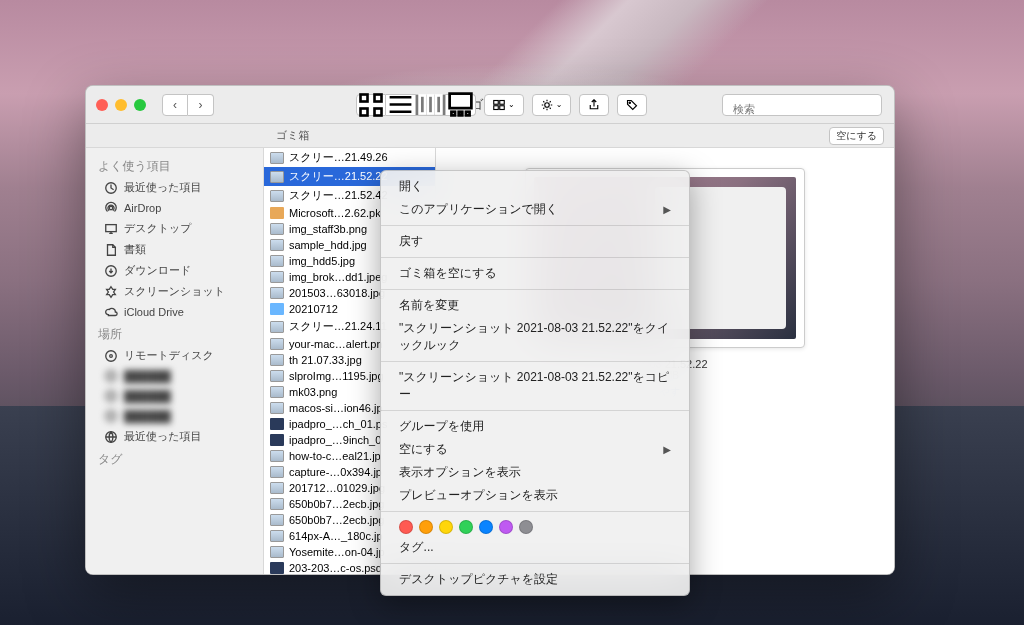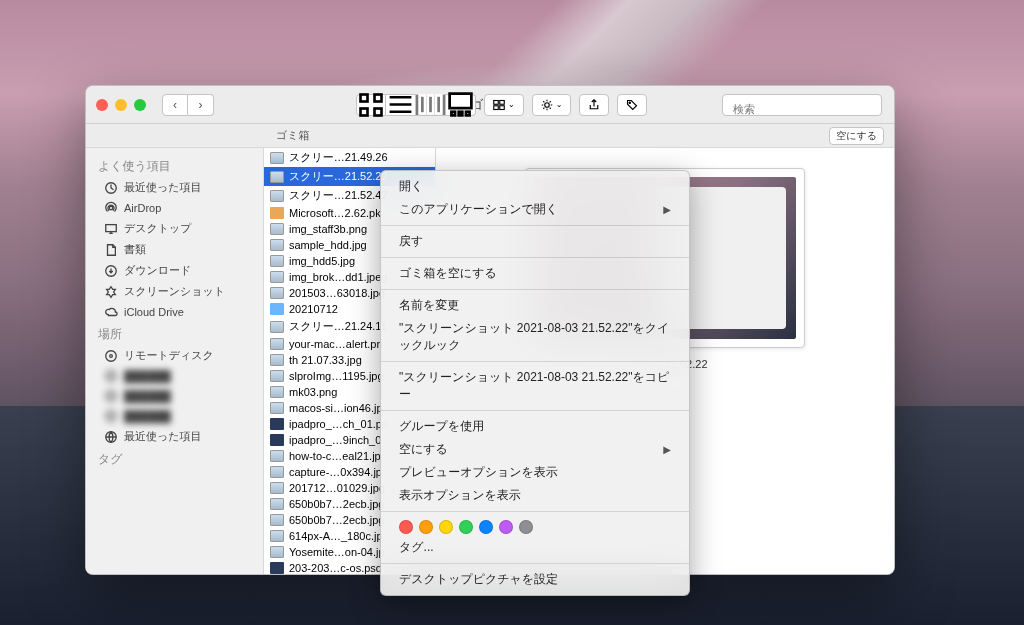--- a/index.html
+++ b/index.html
@@ -410,24 +410,24 @@
     </div>
     <div class="ctx-sep"></div>
     <div class="ctx-item">
       <span>グループを使用</span>
     </div>
     <div class="ctx-item">
       <span>空にする</span>
       <span class="ctx-arrow">▶</span>
     </div>
     <div class="ctx-item">
+      <span>表示オプションを表示</span>
+    </div>
+    <div class="ctx-item">
       <span>プレビューオプションを表示</span>
-    </div>
-    <div class="ctx-item">
-      <span>表示オプションを表示</span>
     </div>
     <div class="ctx-sep"></div>
     <div class="ctx-tags">
       <span style="background: rgb(255, 90, 82);"></span>
       <span style="background: rgb(255, 159, 10);"></span>
       <span style="background: rgb(255, 214, 10);"></span>
       <span style="background: rgb(48, 209, 88);"></span>
       <span style="background: rgb(10, 132, 255);"></span>
       <span style="background: rgb(191, 90, 242);"></span>
       <span style="background: rgb(142, 142, 147);"></span>

